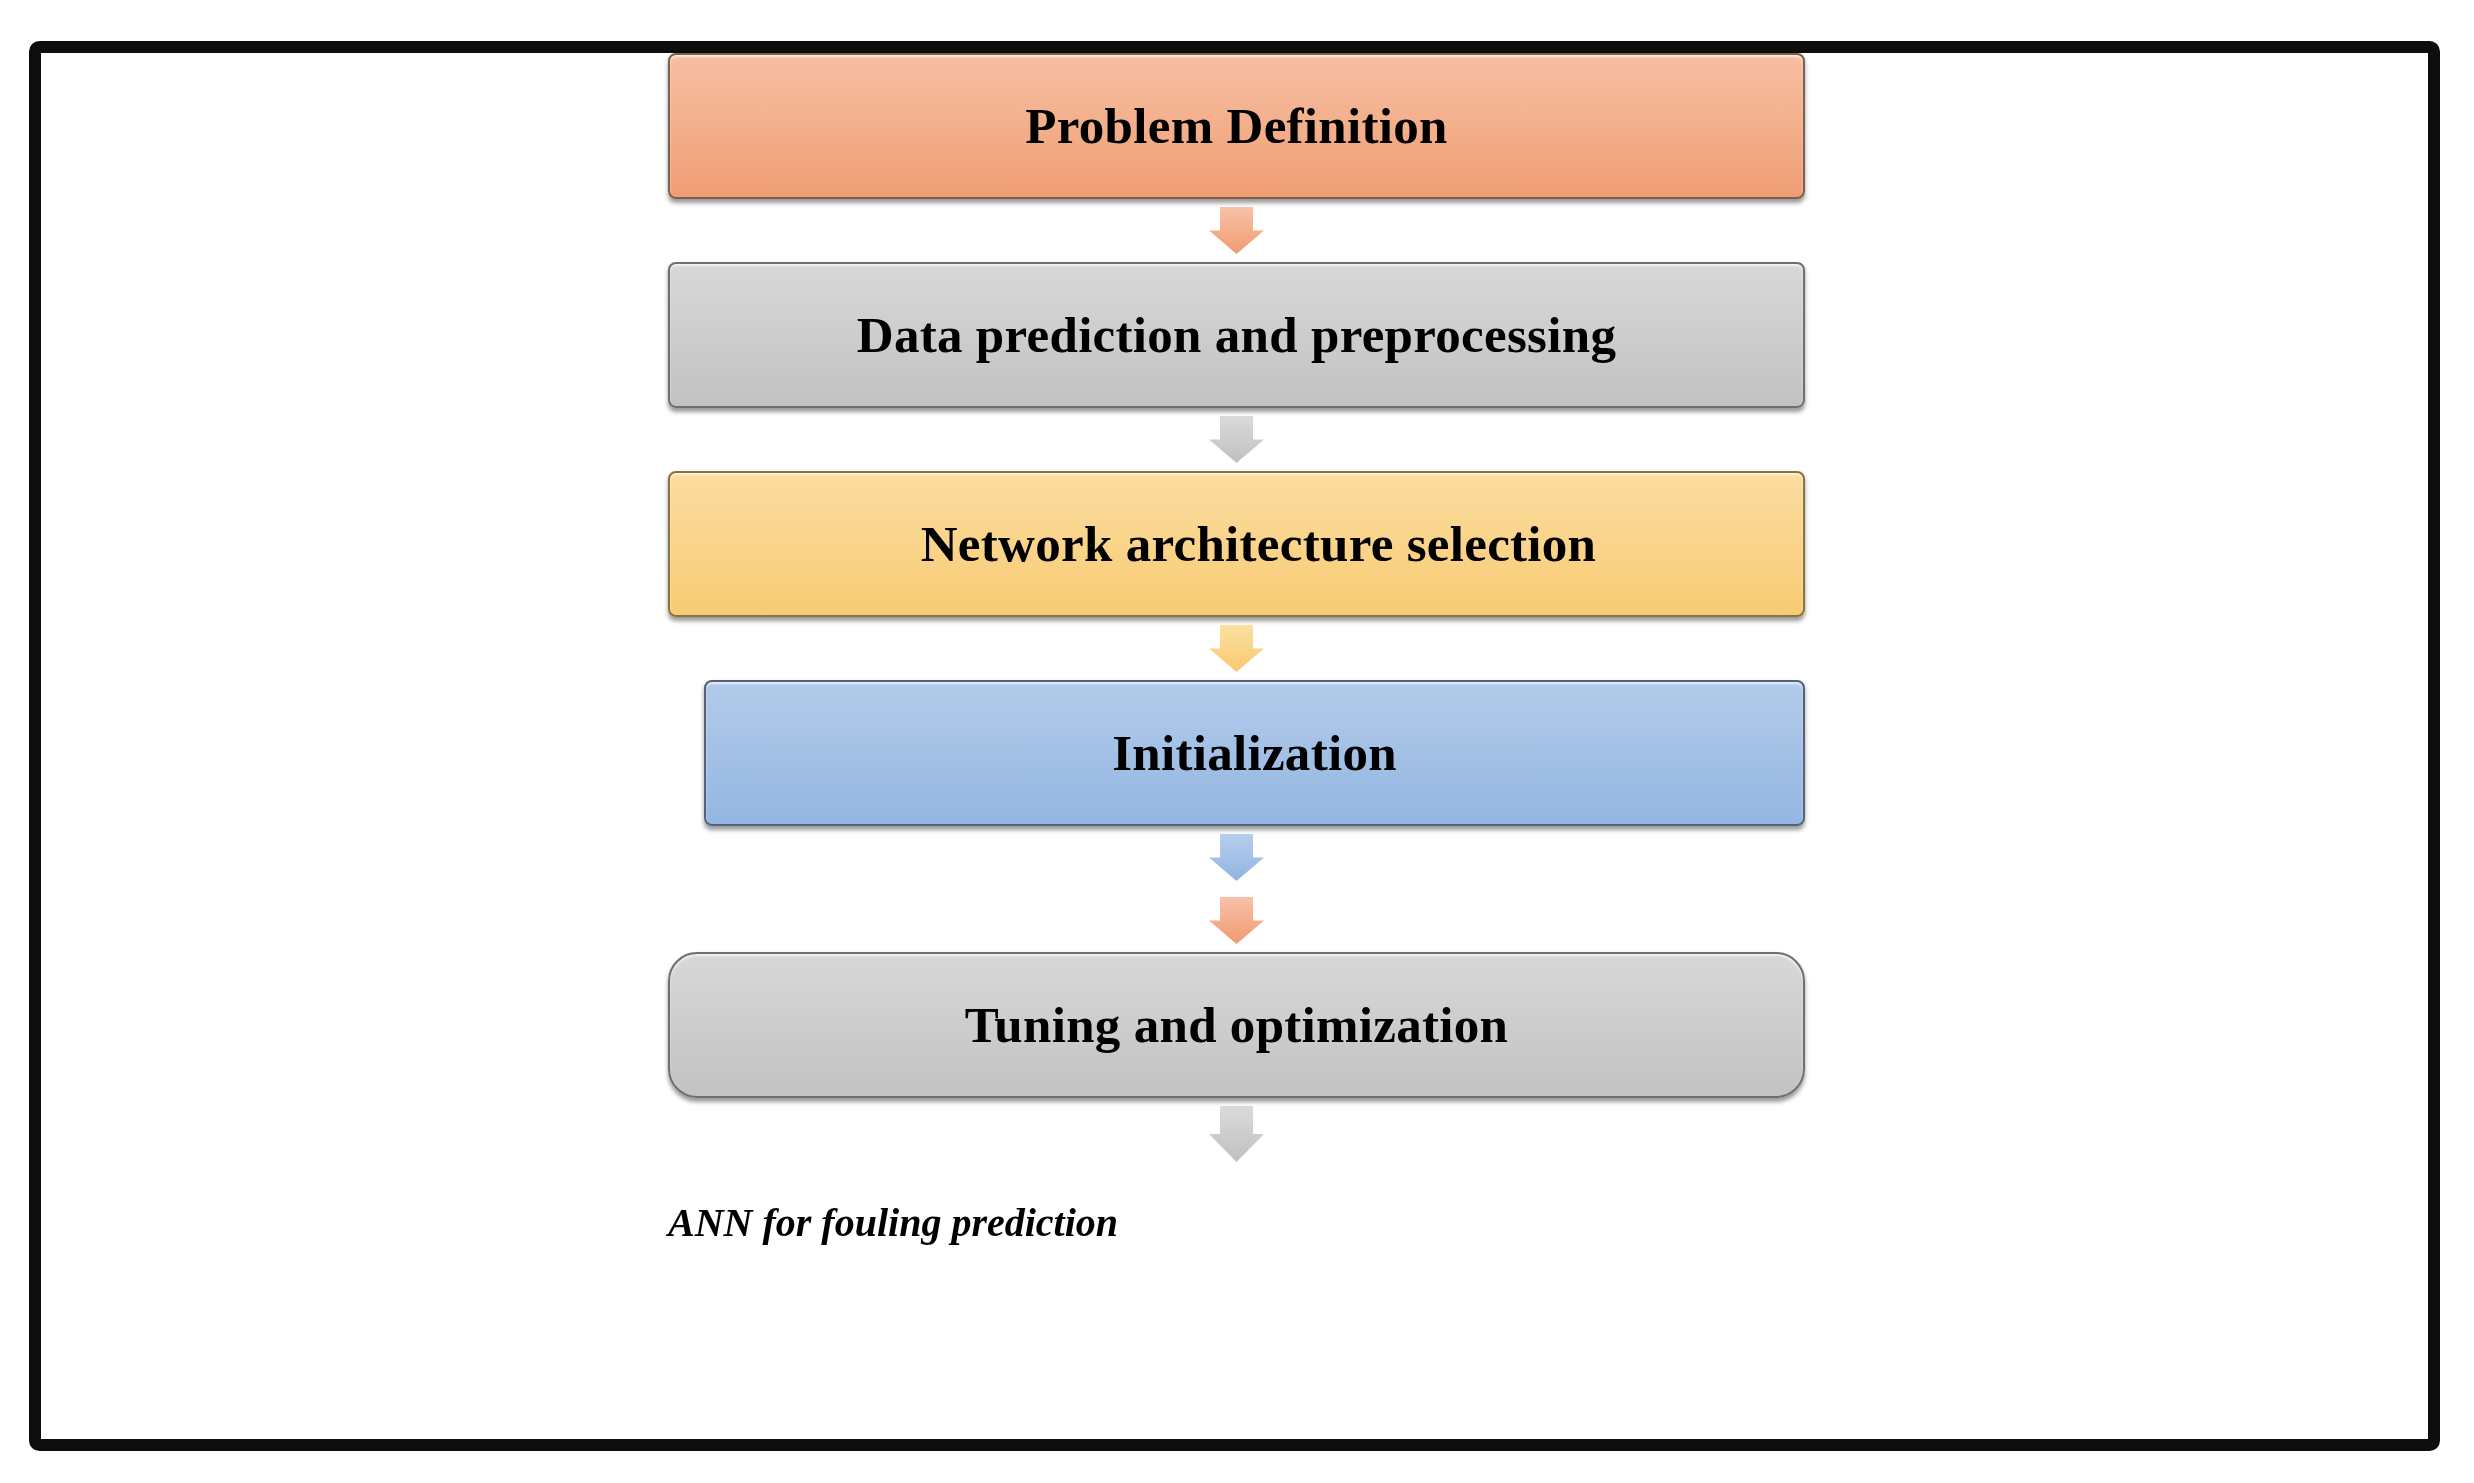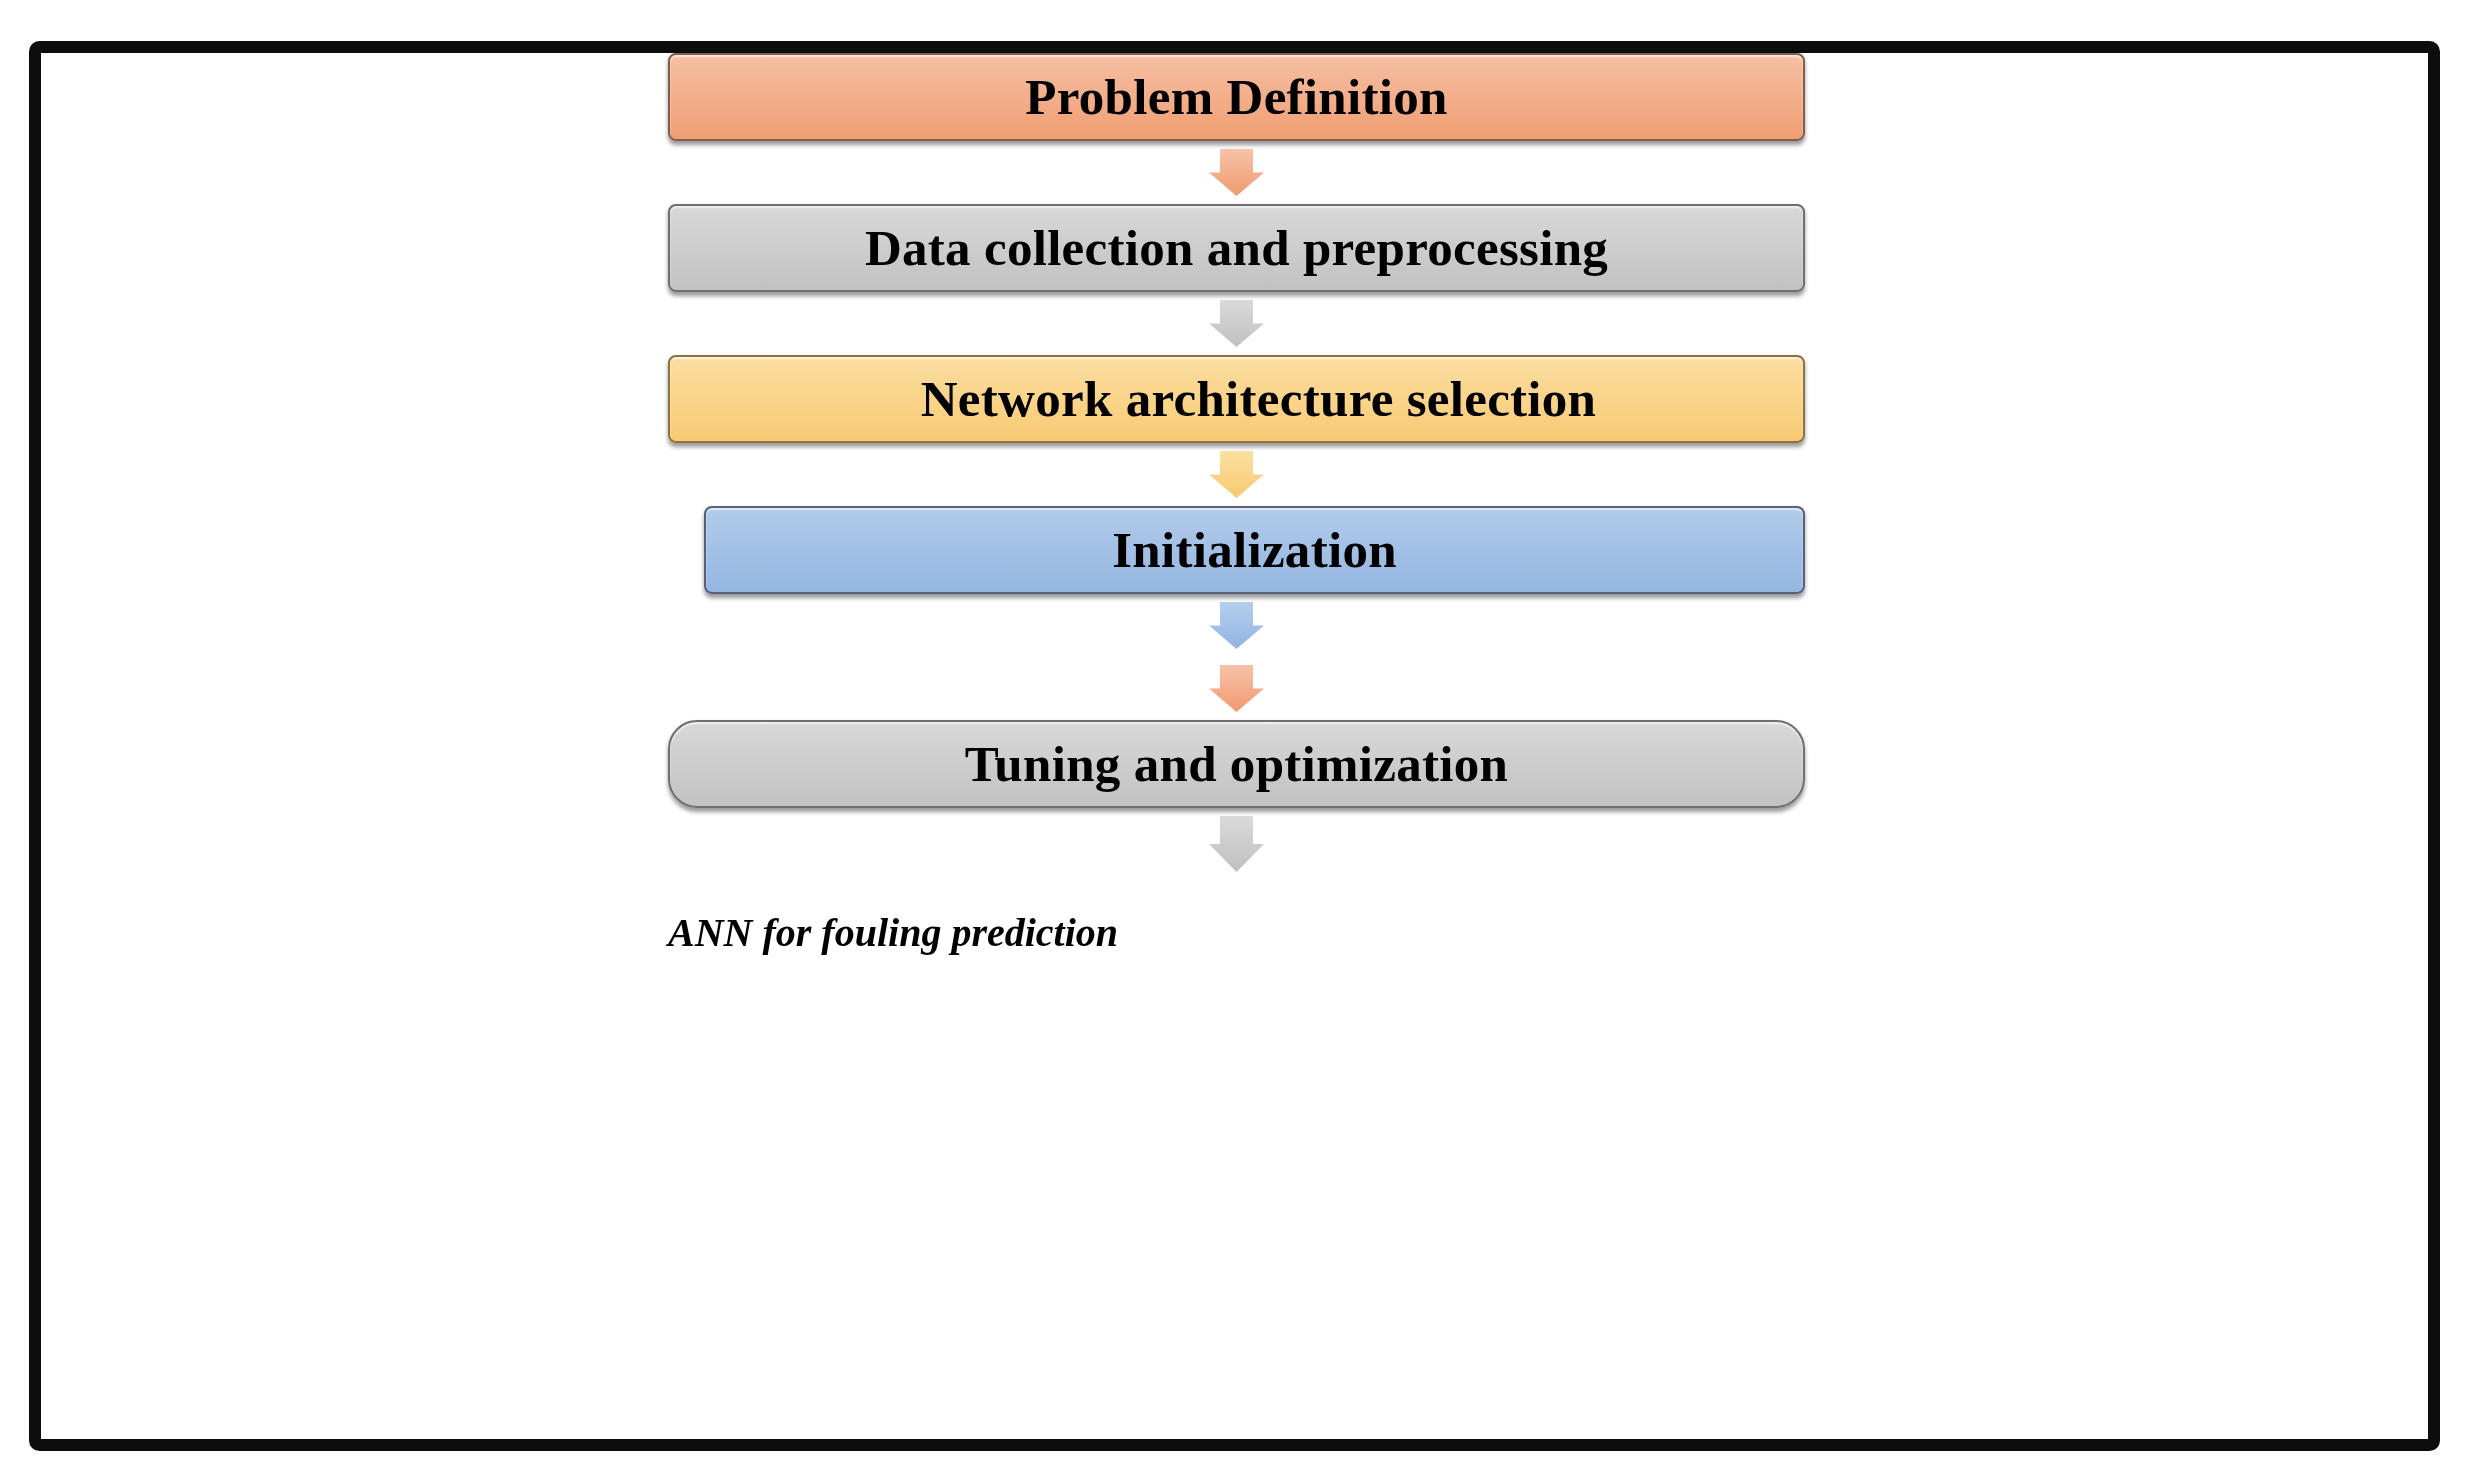--- a/index.html
+++ b/index.html
@@ -26,21 +26,21 @@
     box-sizing: border-box;
     background: transparent;
   }
   .flow {
     position: absolute;
     left: 668px;
     top: 53px;
     width: 1137px;
   }
   .box {
-    height: 88px;
+    height: 146px;
     border-radius: 7.8px;
     border: 2px solid #777777;
     box-sizing: border-box;
     display: flex;
     align-items: center;
     justify-content: center;
     text-align: left;
     font-size: 51px;
     font-weight: bold;
     color: #000000;
@@ -86,21 +86,21 @@
       <div class="box" style="background: linear-gradient(rgb(246, 191, 163), rgb(240, 158, 115)); border-color: rgb(126, 95, 78);">
         <span>Problem Definition</span>
       </div>
       <div class="arrow-slot">
         <div class="arrow" style="background: linear-gradient(rgb(248, 194, 168), rgb(240, 154, 112));"></div>
       </div>
     </div>
 
     <div>
       <div class="box" style="background: linear-gradient(rgb(216, 216, 216), rgb(194, 194, 194)); border-color: rgb(111, 111, 111);">
-        <span>Data collection and preprocessing</span>
+        <span>Data prediction and preprocessing</span>
       </div>
       <div class="arrow-slot">
         <div class="arrow" style="background: linear-gradient(rgb(218, 218, 218), rgb(192, 192, 192));"></div>
       </div>
     </div>
 
     <div>
       <div class="box" style="background: linear-gradient(rgb(251, 221, 160), rgb(248, 203, 116)); border-color: rgb(139, 115, 64); padding-left: 44px;">
         <span>Network architecture selection</span>
       </div>

